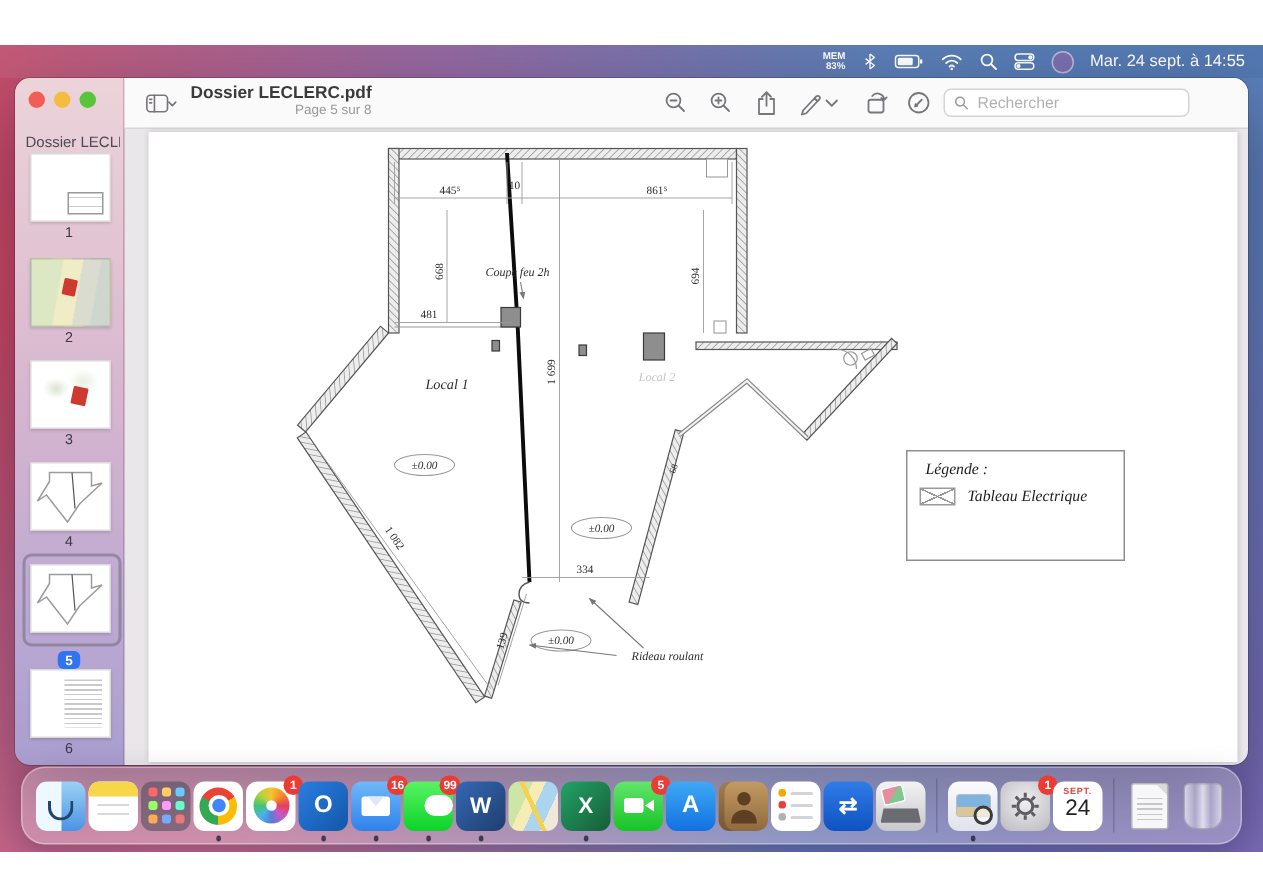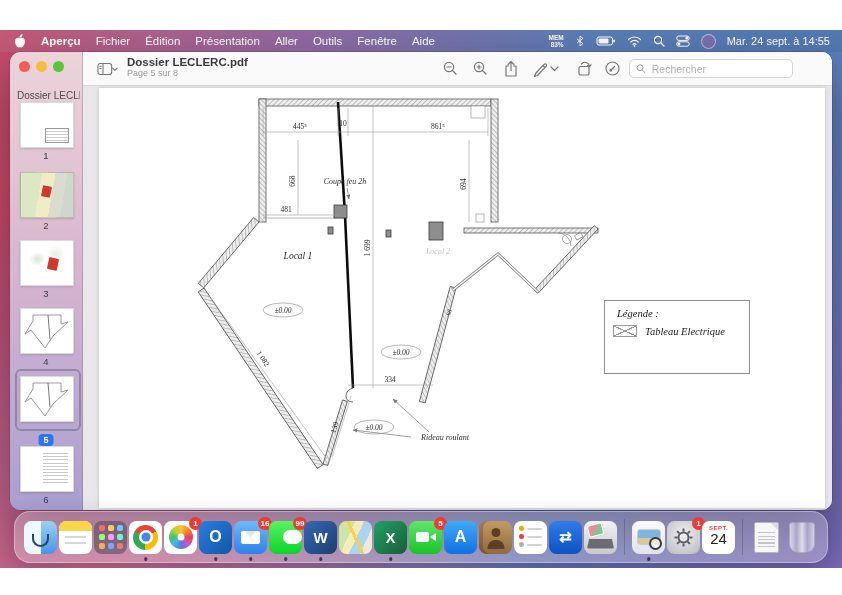--- a/index.html
+++ b/index.html
@@ -48,21 +48,21 @@
       radial-gradient(12px 10px at 30% 40%, rgba(140,180,120,.35), transparent 70%),
       radial-gradient(14px 12px at 68% 28%, rgba(180,200,150,.3), transparent 70%);}
   .t3 .blob{left:52%;top:38%;width:10px;height:12px;}
   .t6::before{content:"";position:absolute;left:22px;right:5px;top:6px;bottom:6px;
       background:repeating-linear-gradient(180deg,#c9c9c9 0 1px,transparent 1px 3.2px);}
   
   .main{position:absolute;left:73px;top:0;right:0;bottom:0;background:#e9e7ea;}
   .toolbar{position:absolute;left:0;top:0;right:0;height:33px;background:#fbfafb;border-bottom:1px solid #d8d6d7;}
   .tb-title{position:absolute;left:44px;top:4px;}
   .tb-title .t{font-size:11.5px;font-weight:bold;color:#3a3a3c;}
-  .tb-title .s{font-size:9px;color:#9a989b;margin-top:0;}
+  .tb-title .s{font-size:9px;color:#9a989b;margin-top:0;text-align:right;}
   .tbtn{position:absolute;top:7px;width:22px;height:19px;display:flex;align-items:center;justify-content:center;border-radius:4px;}
   .tbtn svg{stroke:#78767a;fill:none;stroke-width:1.2;stroke-linecap:round;stroke-linejoin:round;}
   .search{position:absolute;left:546px;top:7px;width:164px;height:19px;background:#fff;border:1px solid #d5d3d5;
     border-radius:5px;display:flex;align-items:center;padding:0 6px;box-sizing:border-box;gap:4px;}
   .search input{border:none;outline:none;width:100%;font-size:10.5px;color:#333;background:transparent;
     font-family:"Liberation Sans",sans-serif;}
   .search input::placeholder{color:#b2b0b3;}
   
   .content{position:absolute;left:0;top:34px;right:0;bottom:0;}
   .page{position:absolute;left:16px;top:2px;width:726px;height:420px;background:#fff;box-shadow:0 0 4px rgba(0,0,0,.18);}
@@ -166,35 +166,20 @@
   .trash .can{width:24px;height:29px;border:1px solid rgba(140,140,155,.55);border-radius:4px 4px 9px 9px;
     background:linear-gradient(90deg,rgba(255,255,255,.65),rgba(225,225,238,.35) 28%,rgba(255,255,255,.7) 50%,rgba(218,218,232,.35) 72%,rgba(255,255,255,.6));}
 </style>
 </head>
 <body>
 
 <div class="stage">
  <div class="screen">
 
   <div class="menubar">
-    <div class="left">
-      <span class="mb-ic">
-        <svg width="12" height="14" viewBox="0 0 13 15">
-              <path fill="#fff" d="M9.3.2c.1 1-.3 1.9-.9 2.6-.6.7-1.6 1.2-2.5 1.1-.1-.9.4-1.9 1-2.5C7.5.7 8.5.2 9.3.2zM6.5 4.6C4.8 3.4 2 4 1.3 6.6c-.8 3 1.2 6.6 3 7.6 1 .5 1.5 0 2.2 0 .7 0 1.2.5 2.2 0 1.8-1 3.8-4.6 3-7.6C11 4 8.2 3.4 6.5 4.6z"></path>
-            </svg>
-      </span>
-      <span class="app">Aperçu</span>
-      <span>Fichier</span>
-      <span>Édition</span>
-      <span>Présentation</span>
-      <span>Aller</span>
-      <span>Outils</span>
-      <span>Fenêtre</span>
-      <span>Aide</span>
-    </div>
     <div class="right">
       <span class="mem">
         <span>MEM</span>
         <span>83%</span>
       </span>
       <span class="mb-ic">
         <svg width="10" height="14" viewBox="0 0 12 14">
               <path d="M6 1 v12 M6 1 l3.5 2.8 L2.5 9.3 M6 13 l3.5-2.8 L2.5 4.7" stroke="#fff" stroke-width="1.1" fill="none" stroke-linejoin="round"></path>
             </svg>
       </span>

